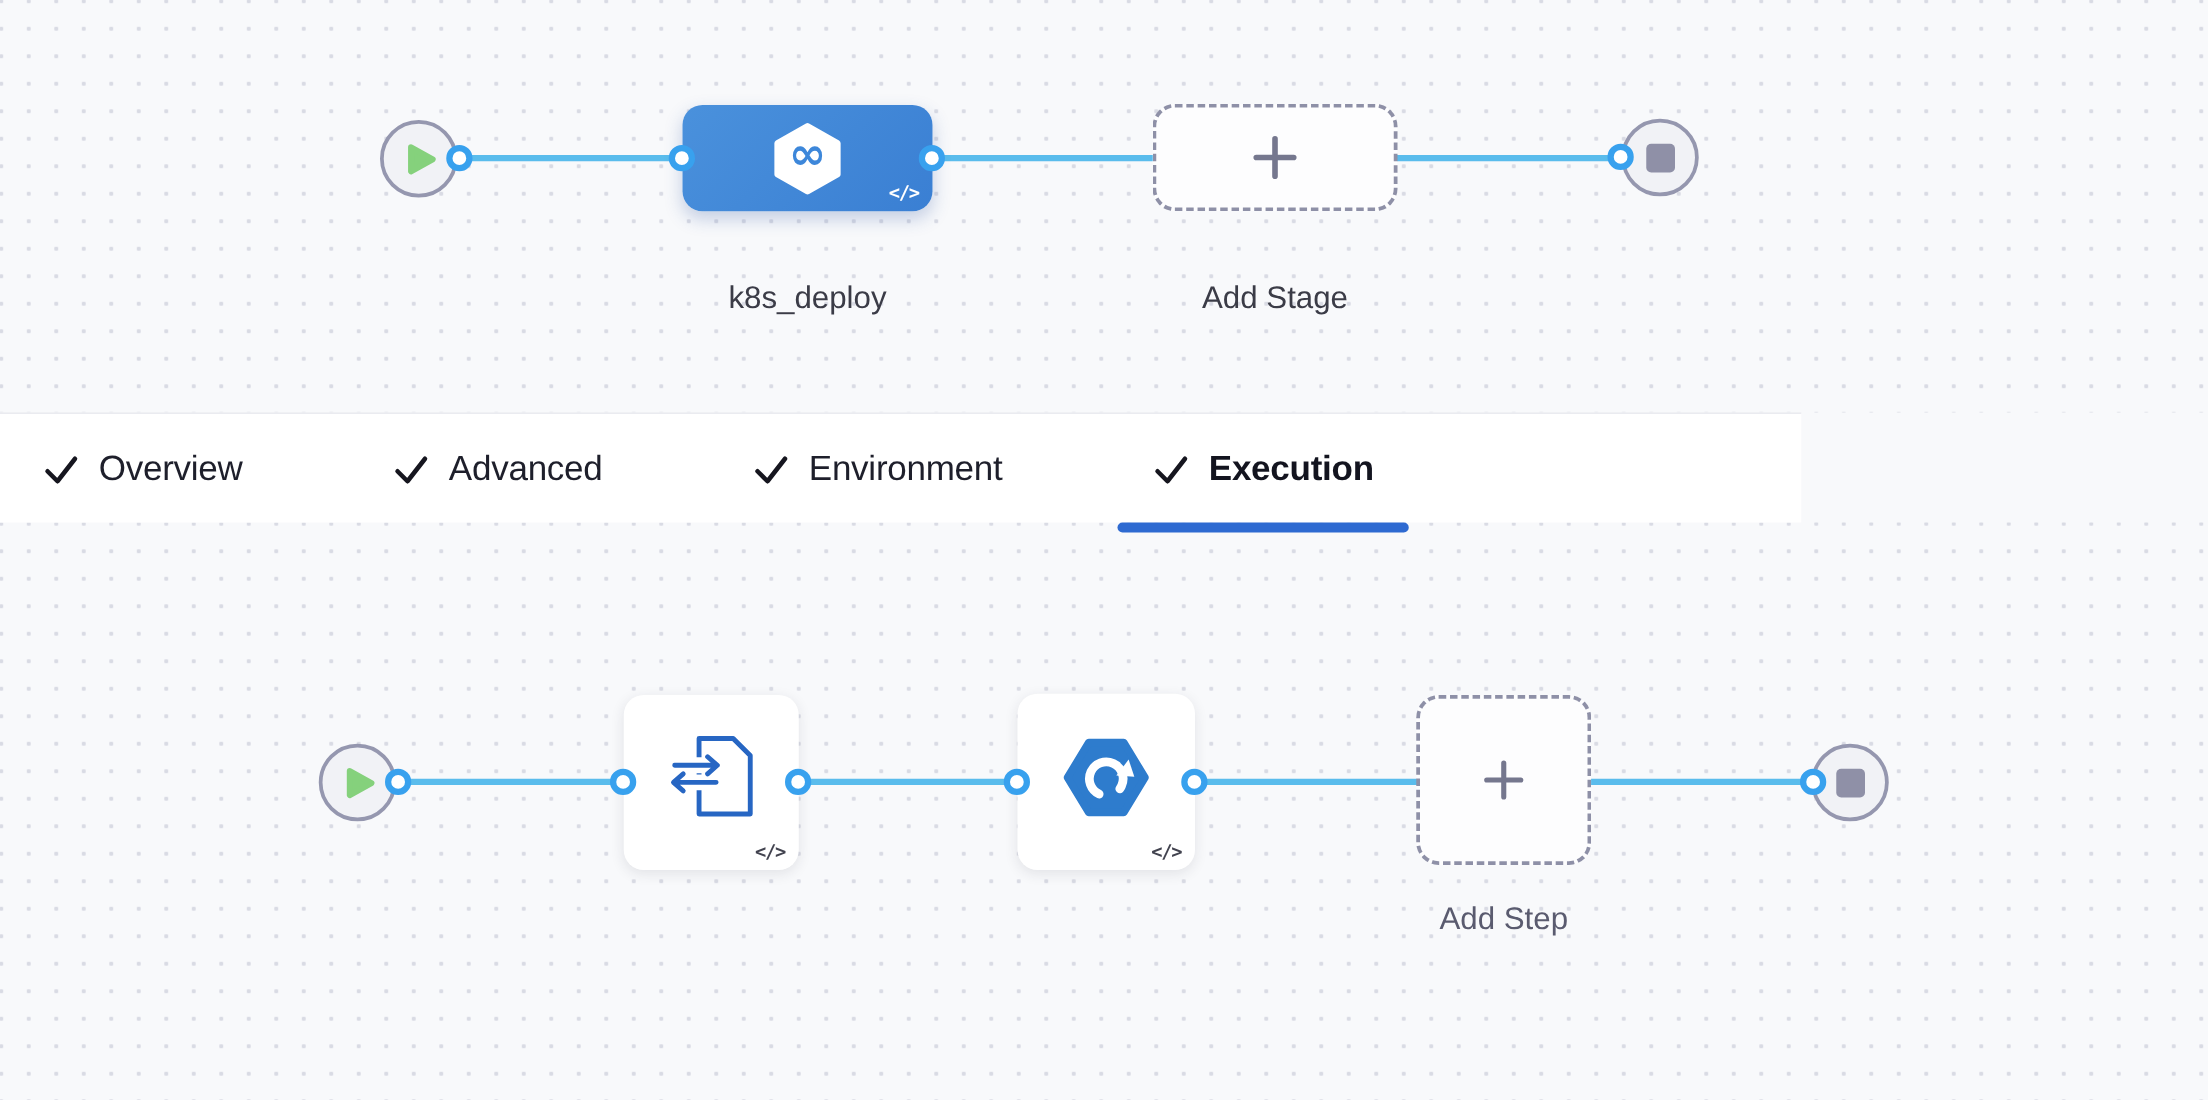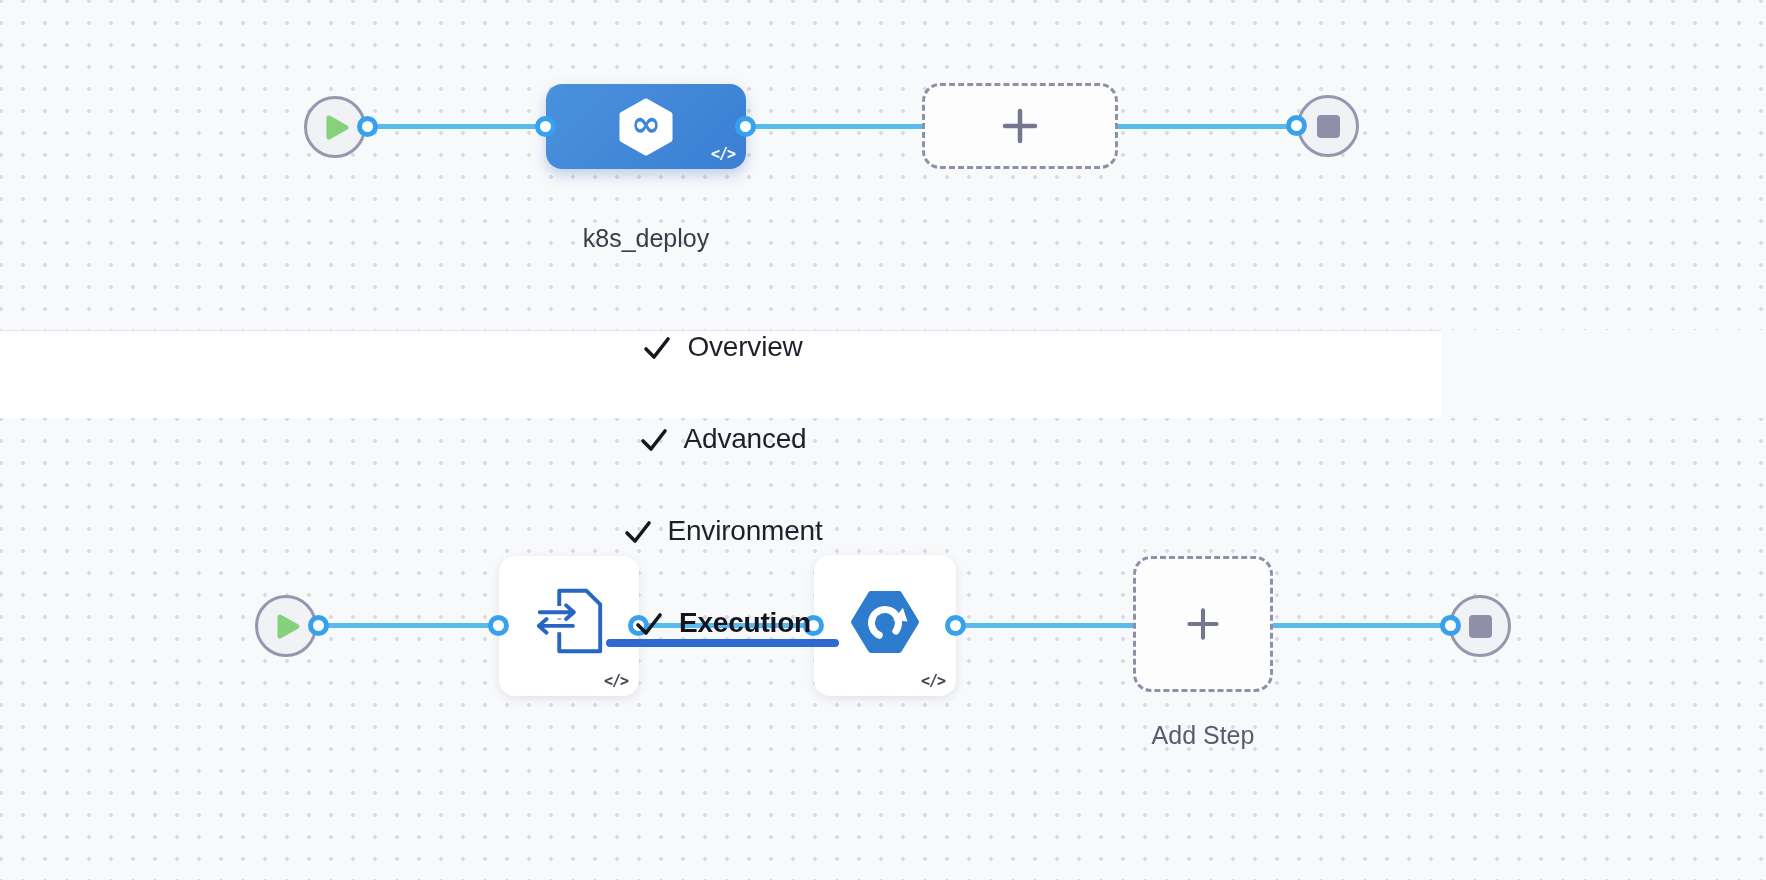--- a/index.html
+++ b/index.html
@@ -66,21 +66,21 @@
   .node-label {
     position:absolute; width:200px; text-align:center;
     font-size:25px; line-height:44px; color:#3b3c47; z-index:2;
   }
   .node-label.muted { color:#5a5b6f; }
 
   
   #tabbar {
     position:absolute; left:0; top:330px; width:1441px; height:88px;
     background:#ffffff; border-top:1px solid #e3e5eb;
-    display:flex; align-items:center; padding-left:4px; gap:60px; z-index:10;flex-direction:column;
+    display:flex; align-items:center; padding-left:4px; gap:60px; z-index:10;
   }
   .tab {
     position:relative; height:100%;
     display:flex; align-items:center; gap:15px; padding:0 30px;
     font-size:28px; color:#1e1f2b; cursor:pointer; white-space:nowrap;
   }
   .tab .tab-label { letter-spacing:-0.2px; }
   .tab.active .tab-label { font-weight:bold; color:#13141f; }
   .tab .underline { display:none; }
   .tab.active .underline {
@@ -120,20 +120,21 @@
   <div class="terminal" style="left:1297px; top:95px;">
     <div class="stop-square"></div>
   </div>
 
   <div class="connector" style="left:357px; top:116px;"></div>
   <div class="connector" style="left:535px; top:116px;"></div>
   <div class="connector" style="left:735px; top:116px;"></div>
   <div class="connector" style="left:1286px; top:115px;"></div>
 
   <div class="node-label" style="left:546px; top:216px;">k8s_deploy</div>
+  <div class="node-label" style="left:920px; top:216px;">Add Stage</div>
 </div>
 
 <div id="tabbar">
 
   <div class="tab">
     <svg width="30" height="30" viewBox="0 0 30 30">
       <polyline points="4,17 12,25 26,7" fill="none" stroke="#16161f" stroke-width="3.6" stroke-linecap="round" stroke-linejoin="round"></polyline>
     </svg>
     <span class="tab-label">Overview</span>
 

